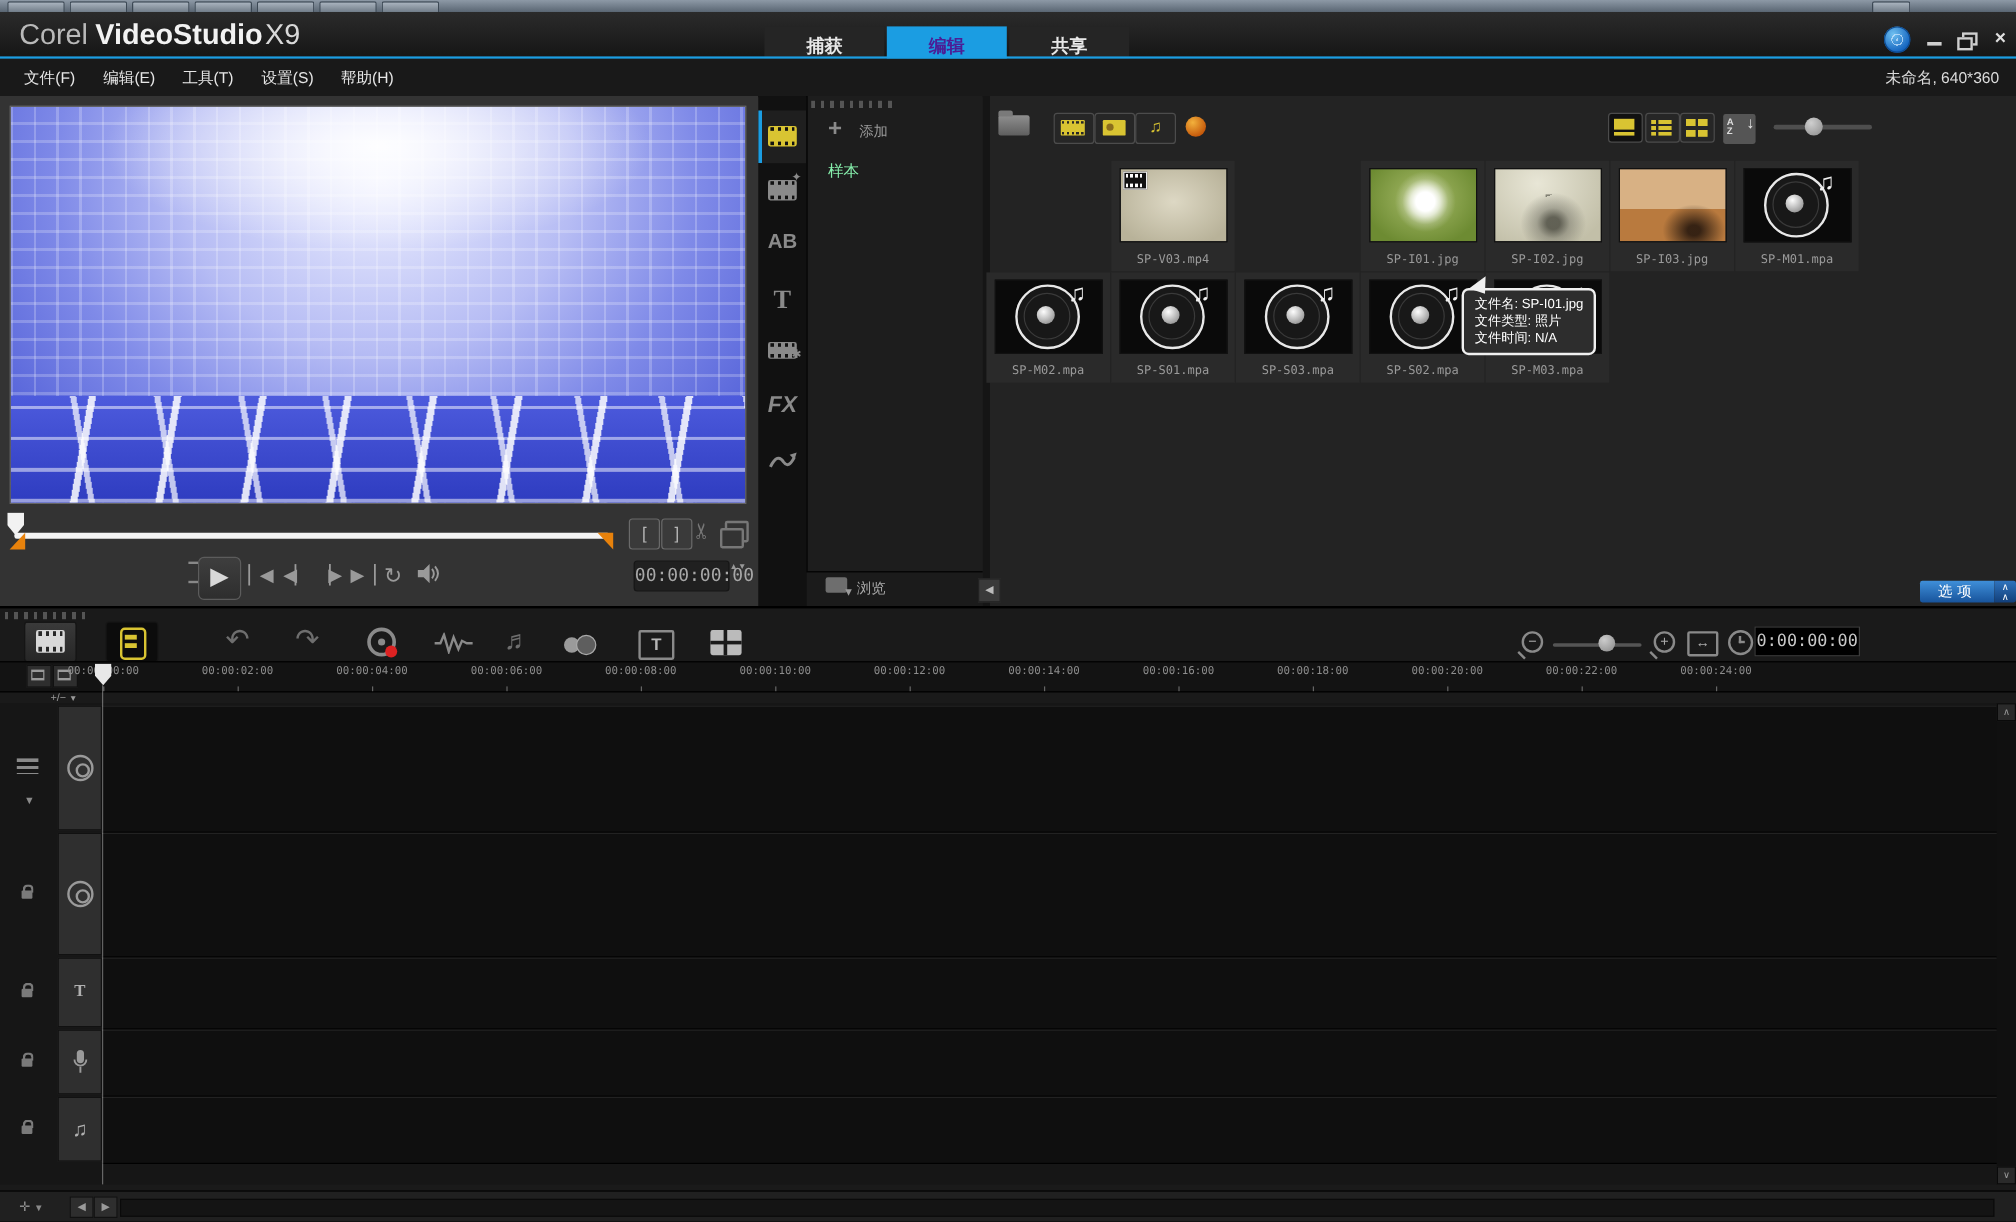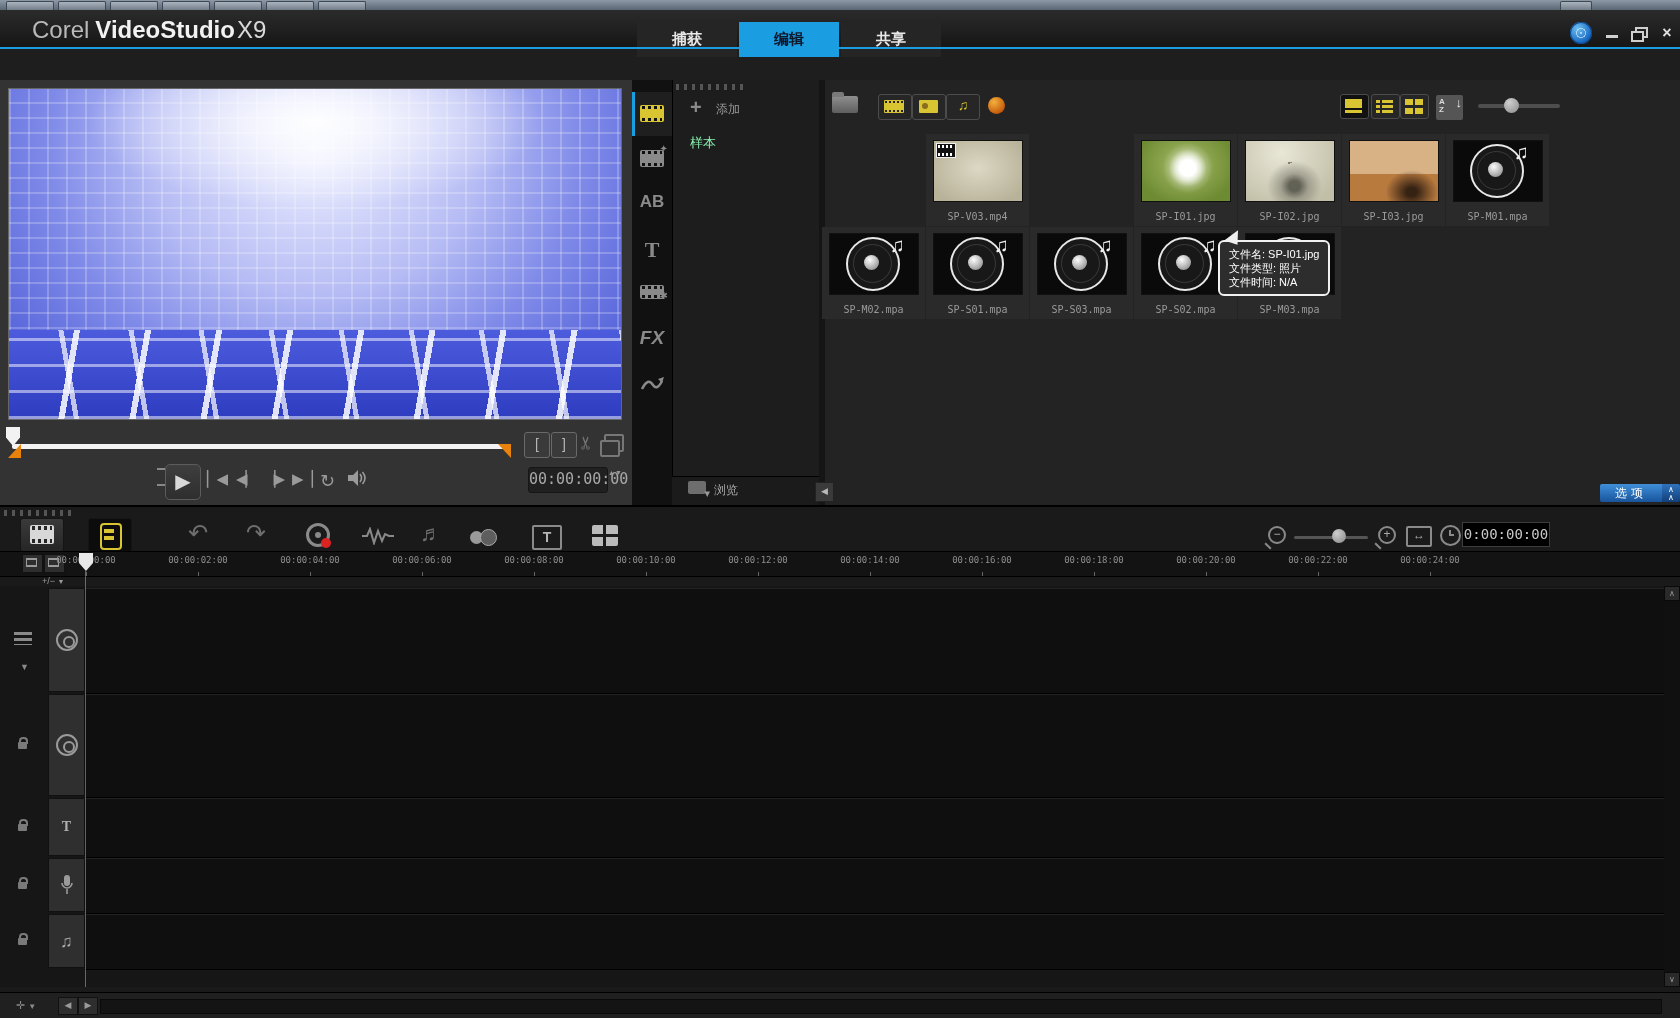--- a/index.html
+++ b/index.html
@@ -11,26 +11,26 @@
   #os-strip{left:0;top:0;width:1680px;height:10px;
     background:linear-gradient(to bottom,#8d99a6,#5a6673);}
   .os-btn{position:absolute;top:1px;height:9px;width:46px;border-radius:2px 2px 0 0;
     background:linear-gradient(to bottom,#aab4bf,#6a7682);border:1px solid #3c4854;border-bottom:none;}
 
   
   #titlebar{left:0;top:10px;width:1680px;height:37px;
     background:linear-gradient(to bottom,#2b2b2b,#161616);}
   #accent-line{left:0;top:47px;width:1680px;height:2px;background:#1b9de2;}
   #brand{position:absolute;left:16px;top:6px;font-size:24px;letter-spacing:0;}
-  #brand .corel{color:#b9b9b9;font-weight:400;margin-left:16px;}
+  #brand .corel{color:#b9b9b9;font-weight:400;}
   #brand .prod{color:#f2f2f2;font-weight:700;margin-left:6px;}
   #brand .ver{color:#d9d9d9;font-weight:300;margin-left:2px;}
   .tab{position:absolute;top:12px;width:100px;height:35px;line-height:33px;text-align:center;
     font-size:15px;font-weight:700;color:#e8e8e8;background:#252525;cursor:pointer;}
-  .tab.active{background:#1b9de2;color:#0f172a;}
+  .tab.active{background:#1b9de2;color:#4c1d95;}
   #win-globe{position:absolute;left:1570px;top:12px;width:22px;height:22px;border-radius:50%;
     background:radial-gradient(circle at 35% 30%,#6fc0f0,#1565c0 70%);
     box-shadow:inset 0 0 0 1px #0d4a8f;}
   #win-globe::before{content:"";position:absolute;left:4px;top:4px;width:14px;height:14px;border-radius:50%;
     background:repeating-radial-gradient(circle,#cfe8ff 0 1px,transparent 1px 4px);opacity:.7;}
   .winbtn{position:absolute;top:16px;width:18px;height:14px;}
   #btn-min::before{content:"";position:absolute;left:2px;bottom:2px;width:12px;height:3px;background:#cfcfcf;}
   #btn-restore::before{content:"";position:absolute;left:5px;top:1px;width:9px;height:7px;border:2px solid #cfcfcf;}
   #btn-restore::after{content:"";position:absolute;left:1px;top:5px;width:9px;height:7px;border:2px solid #cfcfcf;background:#161616;}
   #btn-close{font-size:16px;color:#e0e0e0;line-height:14px;text-align:center;font-weight:700;}
@@ -272,20 +272,28 @@
     <div class="tab" style="left:637px">捕获</div>
     <div class="tab active" style="left:739px">编辑</div>
     <div class="tab" style="left:841px">共享</div>
     <div id="win-globe"></div>
     <div class="winbtn" id="btn-min" style="left:1604px"></div>
     <div class="winbtn" id="btn-restore" style="left:1630px"></div>
     <div class="winbtn" id="btn-close" style="left:1658px">×</div>
   </div>
   <div class="abs" id="accent-line"></div>
 
+  <div class="abs" id="menubar">
+    <div class="menu-item" style="left:10px">文件(F)</div>
+    <div class="menu-item" style="left:76px">编辑(E)</div>
+    <div class="menu-item" style="left:142px">工具(T)</div>
+    <div class="menu-item" style="left:208px">设置(S)</div>
+    <div class="menu-item" style="left:274px">帮助(H)</div>
+    <div id="project-info">未命名, 640*360</div>
+  </div>
 
   <div class="abs" id="preview-panel">
     <div id="video" class="mosaic"></div>
     <div class="abs" id="scrub-bar"></div>
     <div class="abs trim-handle" id="trim-l"></div>
     <div class="abs trim-handle" id="trim-r"></div>
     <div class="abs" id="scrub-head"></div>
     <div class="mark-btn" style="left:524px">[</div>
     <div class="mark-btn" style="left:551px">]</div>
     <div id="btn-cut">✂</div>

